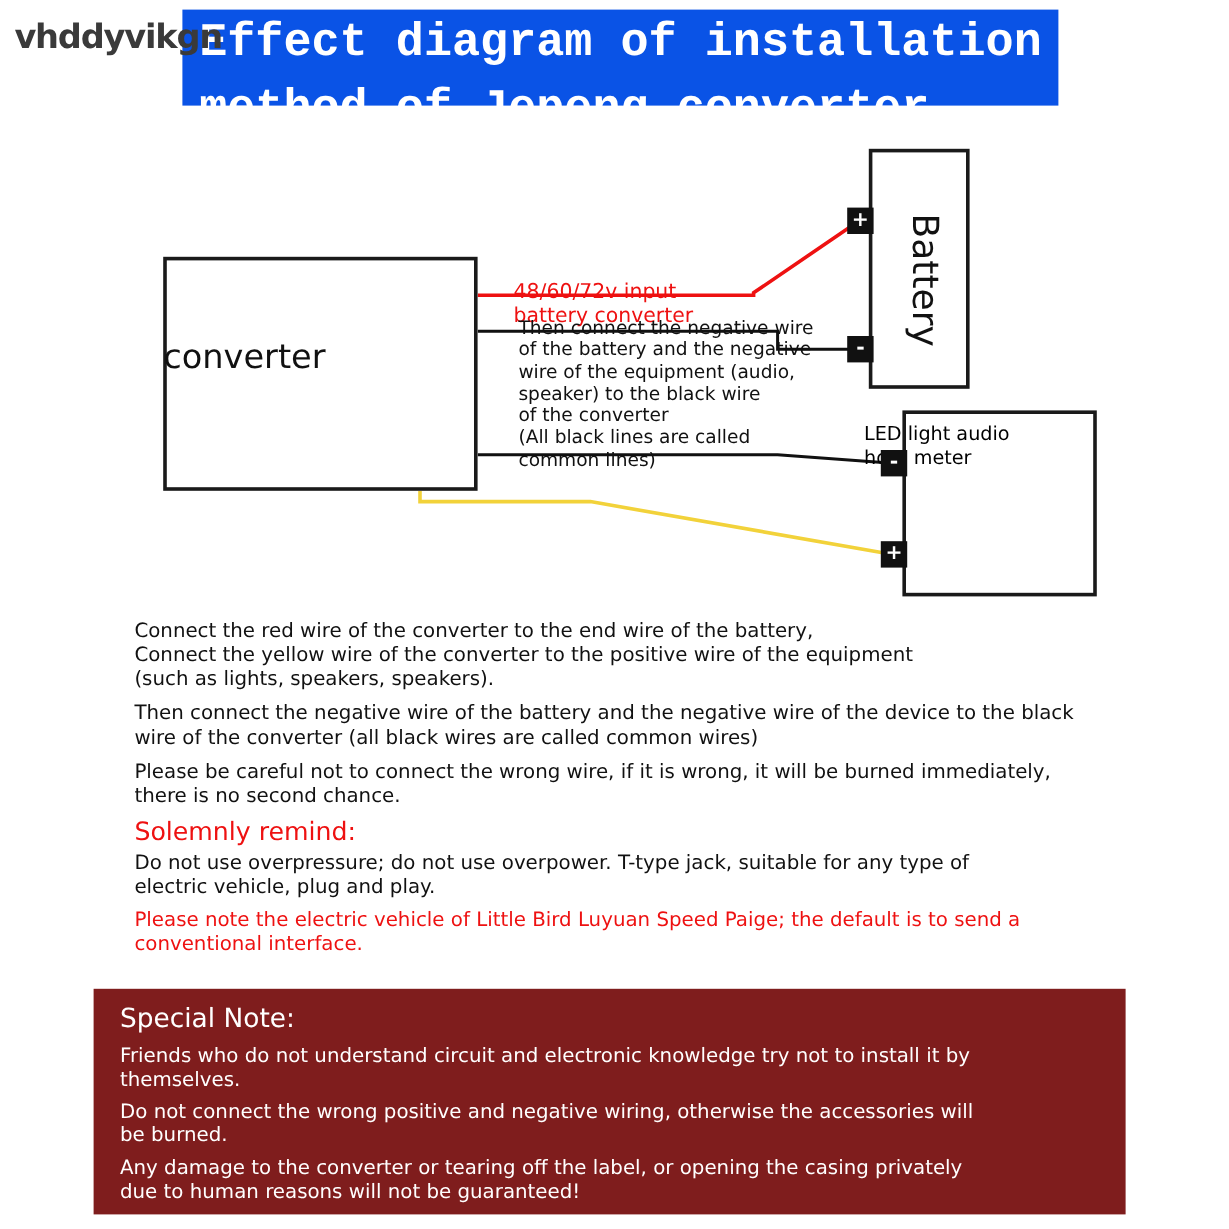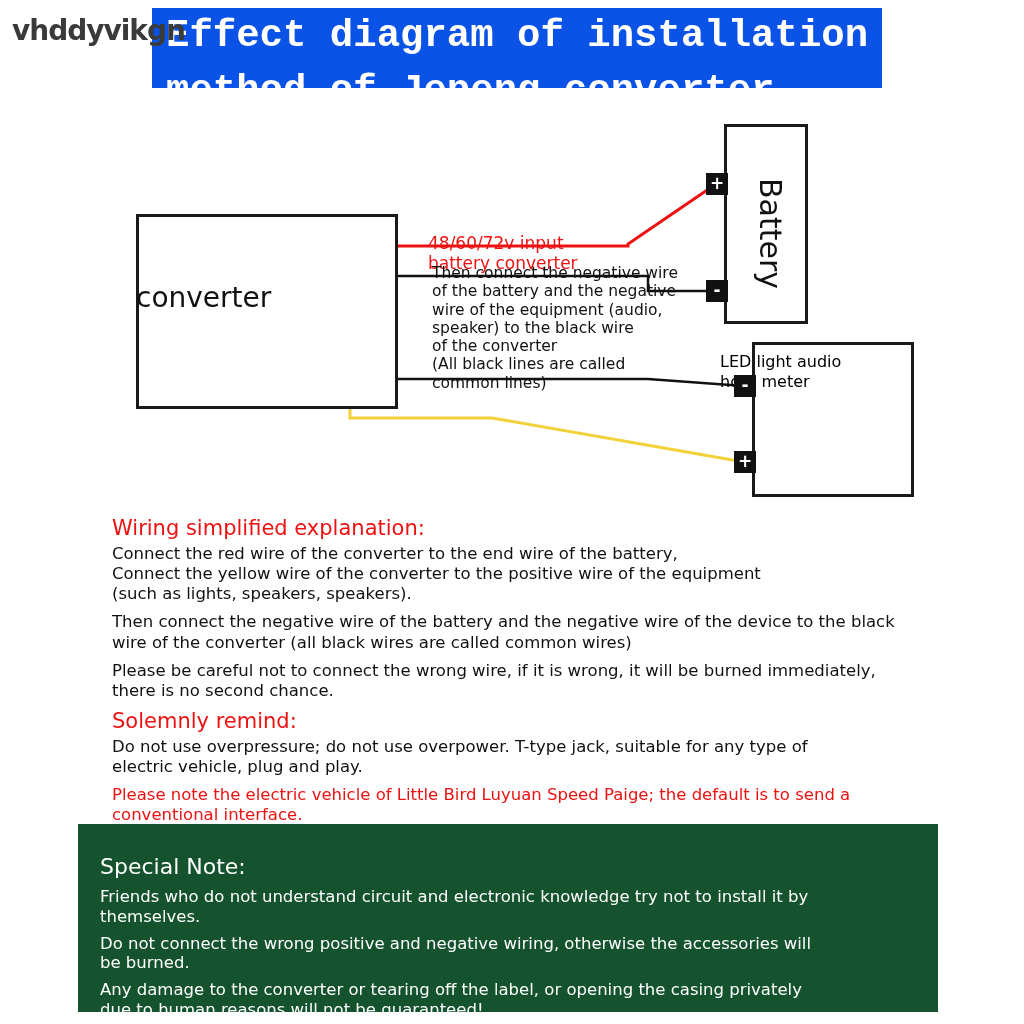--- a/index.html
+++ b/index.html
@@ -176,23 +176,23 @@
     white-space: pre-line;
   }
 
   
   .special {
     position: absolute;
     left: 78px;
     top: 824px;
     width: 860px;
     height: 188px;
-    background: #14532d;
+    background: #7f1d1d;
     box-sizing: border-box;
-    padding: 30px 22px 10px 22px;
+    padding: 13px 22px 10px 22px;
   }
   .special-title {
     color: #ffffff;
     font-size: 22px;
     margin-bottom: 8px;
   }
   .special-para {
     color: #ffffff;
     font-size: 16.5px;
     line-height: 1.2;
@@ -242,21 +242,20 @@
     <div class="note" style="left:408px;top:168px;margin-left:24px;">Then connect the negative wire
 of the battery and the negative
 wire of the equipment (audio,
 speaker) to the black wire
 of the converter
 (All black lines are called
 common lines)</div>
   </div>
 
   <div class="explain">
-    <div class="head-red">Wiring simplified explanation:</div>
     <div class="para">Connect the red wire of the converter to the end wire of the battery,
 Connect the yellow wire of the converter to the positive wire of the equipment
 (such as lights, speakers, speakers).</div>
     <div class="para">Then connect the negative wire of the battery and the negative wire of the device to the black
 wire of the converter (all black wires are called common wires)</div>
     <div class="para">Please be careful not to connect the wrong wire, if it is wrong, it will be burned immediately,
 there is no second chance.</div>
     <div class="head-red">Solemnly remind:</div>
     <div class="para">Do not use overpressure; do not use overpower. T-type jack, suitable for any type of
 electric vehicle, plug and play.</div>

